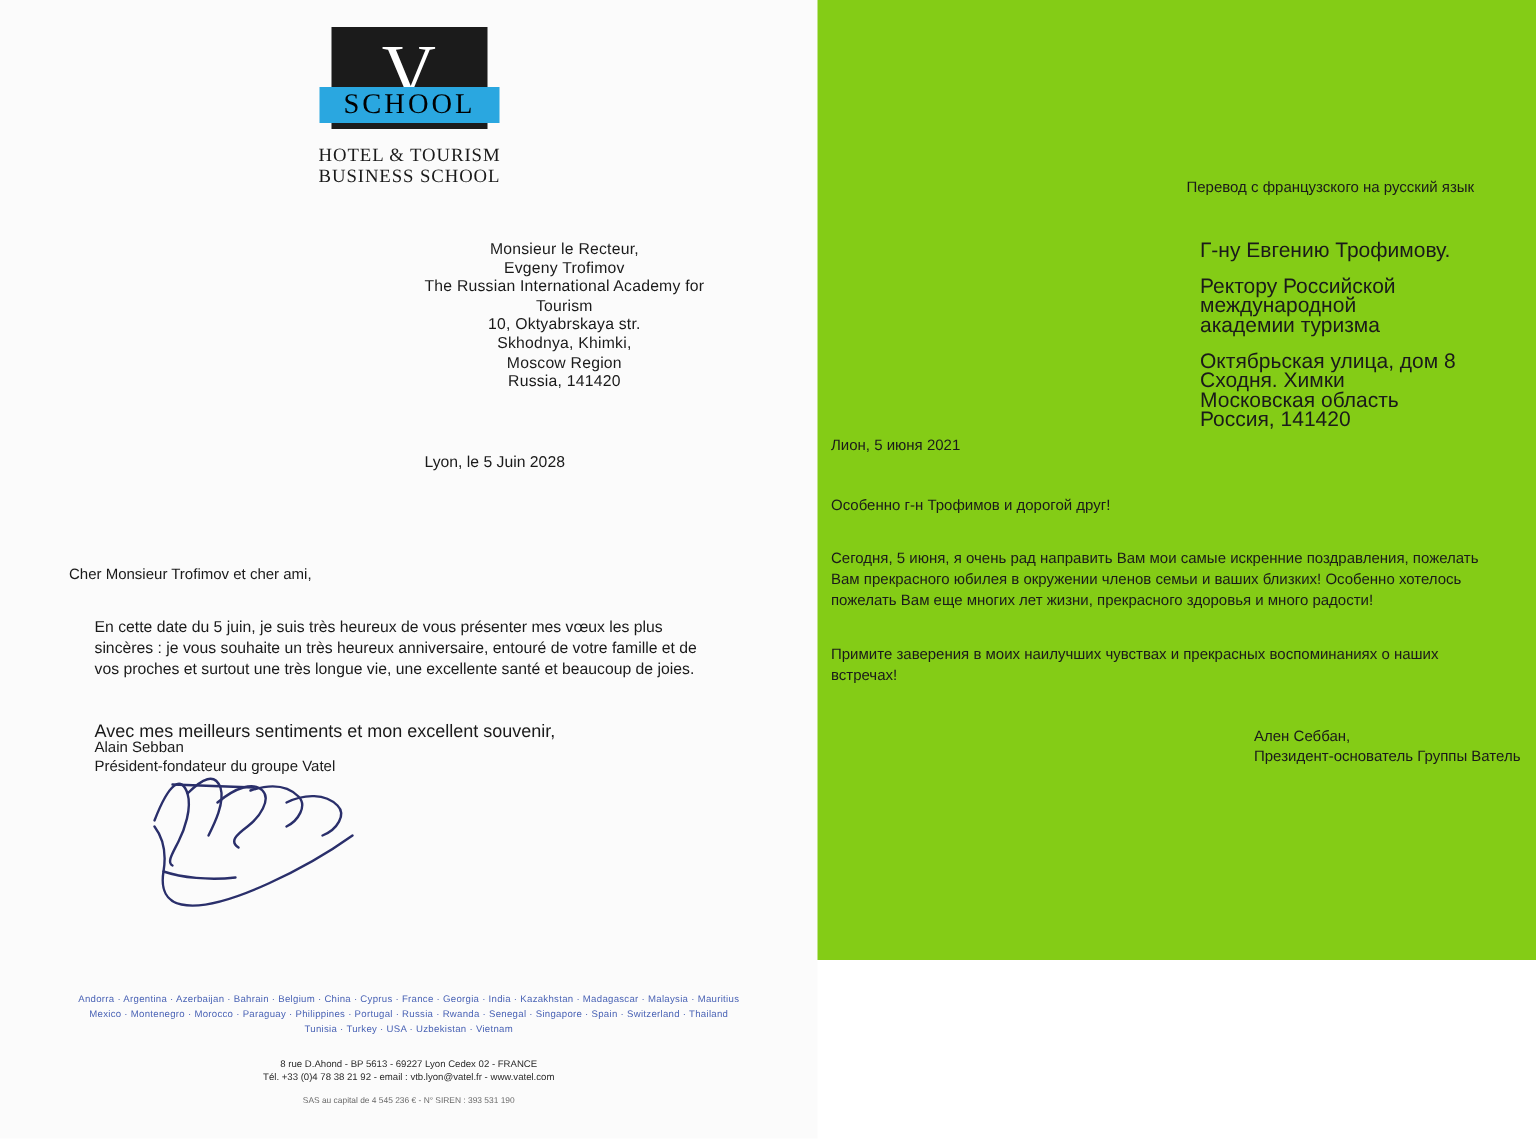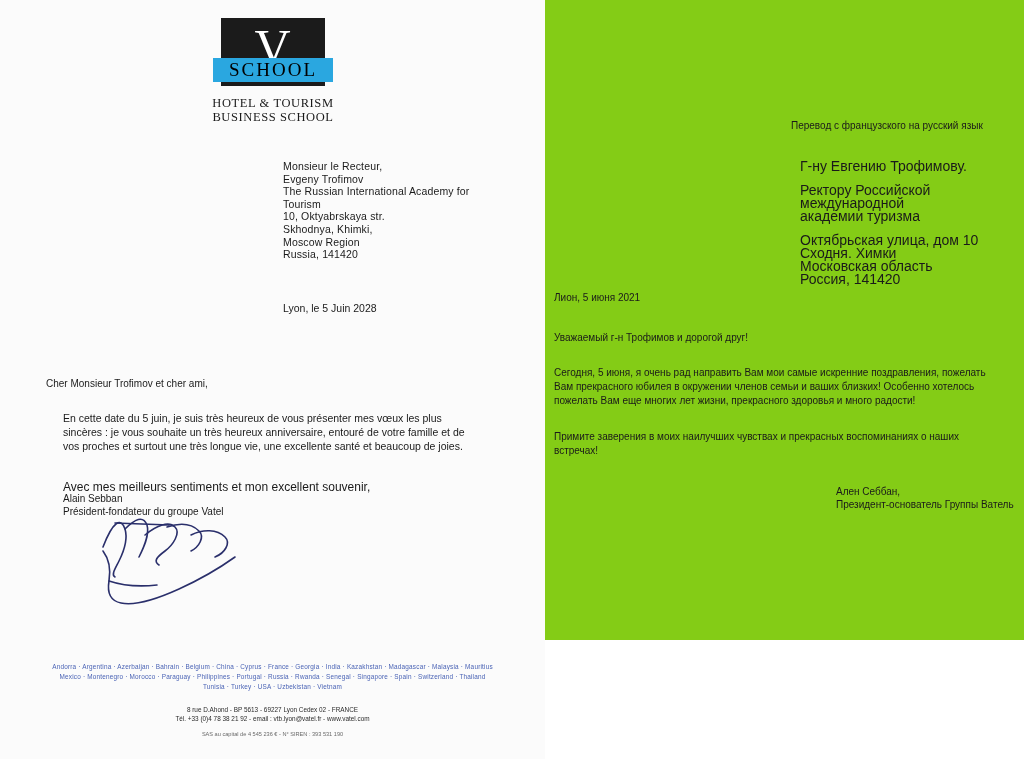--- a/index.html
+++ b/index.html
@@ -85,21 +85,21 @@
 
   .addr-block {
     position: absolute;
     left: 283px;
     top: 160px;
     font-size: 10.5px;
     line-height: 12.6px;
     color: #1a1a1a;
     letter-spacing: 0.15px;
   }
-  .addr-block div { white-space: pre; }
+  .addr-block div { white-space: pre; text-align: center; }
 
   .date-left {
     position: absolute;
     left: 283px;
     top: 302px;
     font-size: 10.5px;
     color: #1a1a1a;
   }
 
   .salutation-left {
@@ -312,29 +312,29 @@
   </div>
 
   <div class="letter-right">
 
     <div class="trans-note">Перевод с французского на русский язык</div>
 
     <div class="addr-right">
       <div class="grp">Г-ну Евгению Трофимову.</div>
       <div>Ректору Российской   международной</div>
       <div class="grp">академии туризма</div>
-      <div>Октябрьская улица, дом 10</div>
+      <div>Октябрьская улица, дом 8</div>
       <div>Сходня. Химки</div>
       <div>Московская область</div>
       <div>Россия, 141420</div>
     </div>
 
     <div class="date-right">Лион, 5 июня 2021</div>
 
-    <div class="salutation-right">Уважаемый  г-н Трофимов и дорогой друг!</div>
+    <div class="salutation-right">Особенно  г-н Трофимов и дорогой друг!</div>
 
     <div class="body-right">
       <p>Сегодня, 5 июня, я очень рад направить Вам мои самые искренние поздравления, пожелать Вам  прекрасного юбилея в окружении членов семьи и ваших близких! Особенно хотелось пожелать Вам еще многих лет жизни,  прекрасного здоровья и много радости!</p>
       <p>Примите заверения в моих наилучших чувствах и прекрасных воспоминаниях о наших встречах!</p>
     </div>
 
     <div class="sign-right">
       <div>Ален Себбан,</div>
       <div>Президент-основатель Группы Ватель</div>
     </div>

